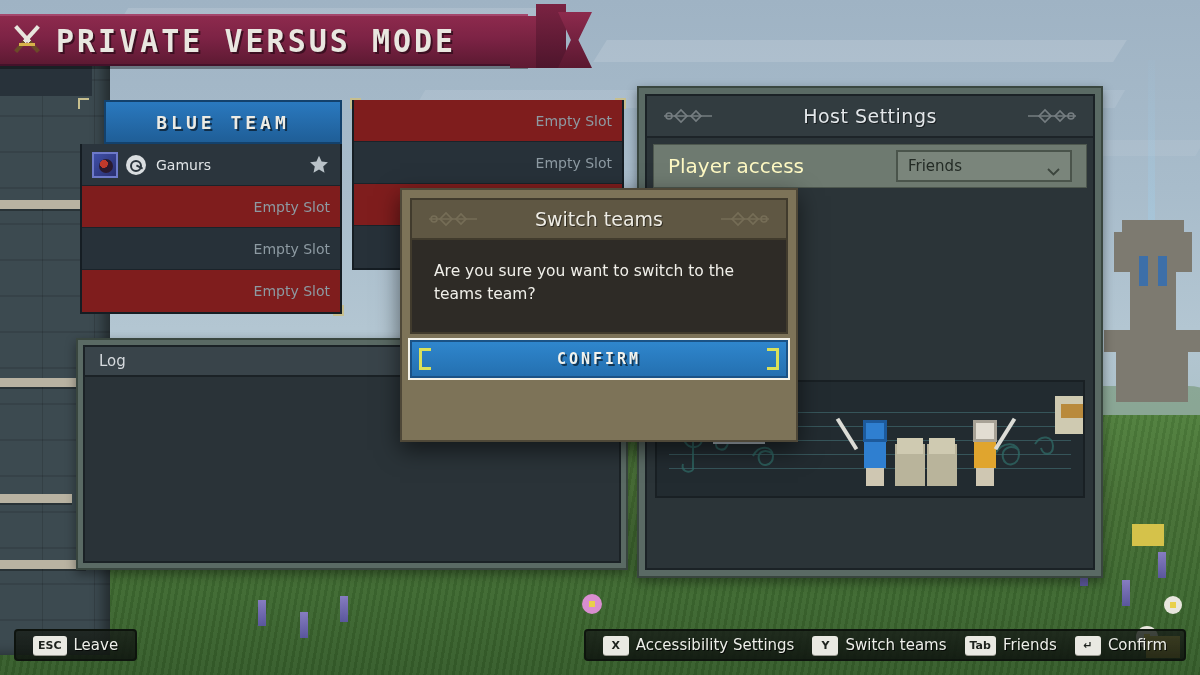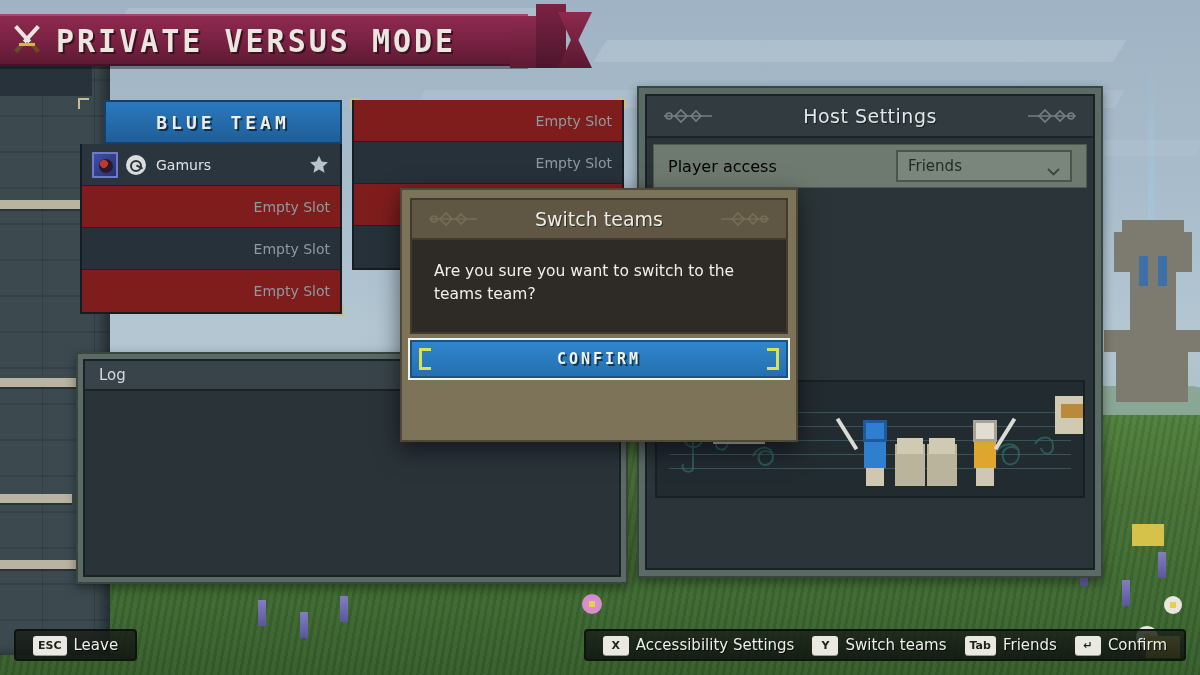--- a/index.html
+++ b/index.html
@@ -146,21 +146,21 @@
   }
   .steam-icon:after{
     content:""; position:absolute; left:10px;top:11px;width:7px;height:2px;
     background:#2b353d; transform:rotate(28deg);
   }
   .player-name{ flex:1 1 auto; font-size:14px; color:#dfe3e6;
     font-family:"DejaVu Sans", sans-serif; }
   .star-icon{ width:22px;height:21px;flex:0 0 auto; color:#b9c2c8; }
 
   
-  #log-panel{ position:absolute; left:76px; top:352px; width:552px; height:232px; z-index:8;}
+  #log-panel{ position:absolute; left:76px; top:338px; width:552px; height:232px; z-index:8;}
   #log-inner{ position:absolute; inset:5px; background:#2a3338; border:2px solid #1b2226;}
   #log-header{
     height:30px; background:#39444a; border-bottom:2px solid #1b2226;
     display:flex;align-items:center; padding-left:14px;
     color:#d6dade; font-size:15px; font-family:"DejaVu Sans", sans-serif;
   }
 
   
   #host-panel{ position:absolute; left:637px; top:86px; width:466px; height:492px; z-index:8;}
   #host-inner{ position:absolute; inset:6px; background:#2b3438; border:2px solid #1b2226;}
@@ -173,21 +173,21 @@
   }
   .flourish{ position:absolute; top:50%; transform:translateY(-50%);
              width:54px; height:22px; opacity:.38; }
   .flourish.left { left:14px; }
   .flourish.right{ right:14px; }
   .setting-row{
     height:44px; margin:6px; background:#6e7a70;
     display:flex; align-items:center; padding:0 14px; gap:10px;
     border:1px solid #4e584f;
   }
-  .setting-label{ flex:1 1 auto; color:#000000; font-size:16px;
+  .setting-label{ flex:1 1 auto; color:#fef9c3; font-size:20px;
     font-family:"DejaVu Sans", sans-serif; }
   .dropdown{
     width:176px;height:32px; background:#7a857b; border:2px solid #4a544b;
     display:flex;align-items:center;padding:0 10px; gap:6px;
   }
   .dropdown .val{ flex:1 1 auto; color:#232b25; font-size:15px;
     font-family:"DejaVu Sans", sans-serif;}
   .chev{ width:13px;height:8px; color:#3c453d; }
 
   

